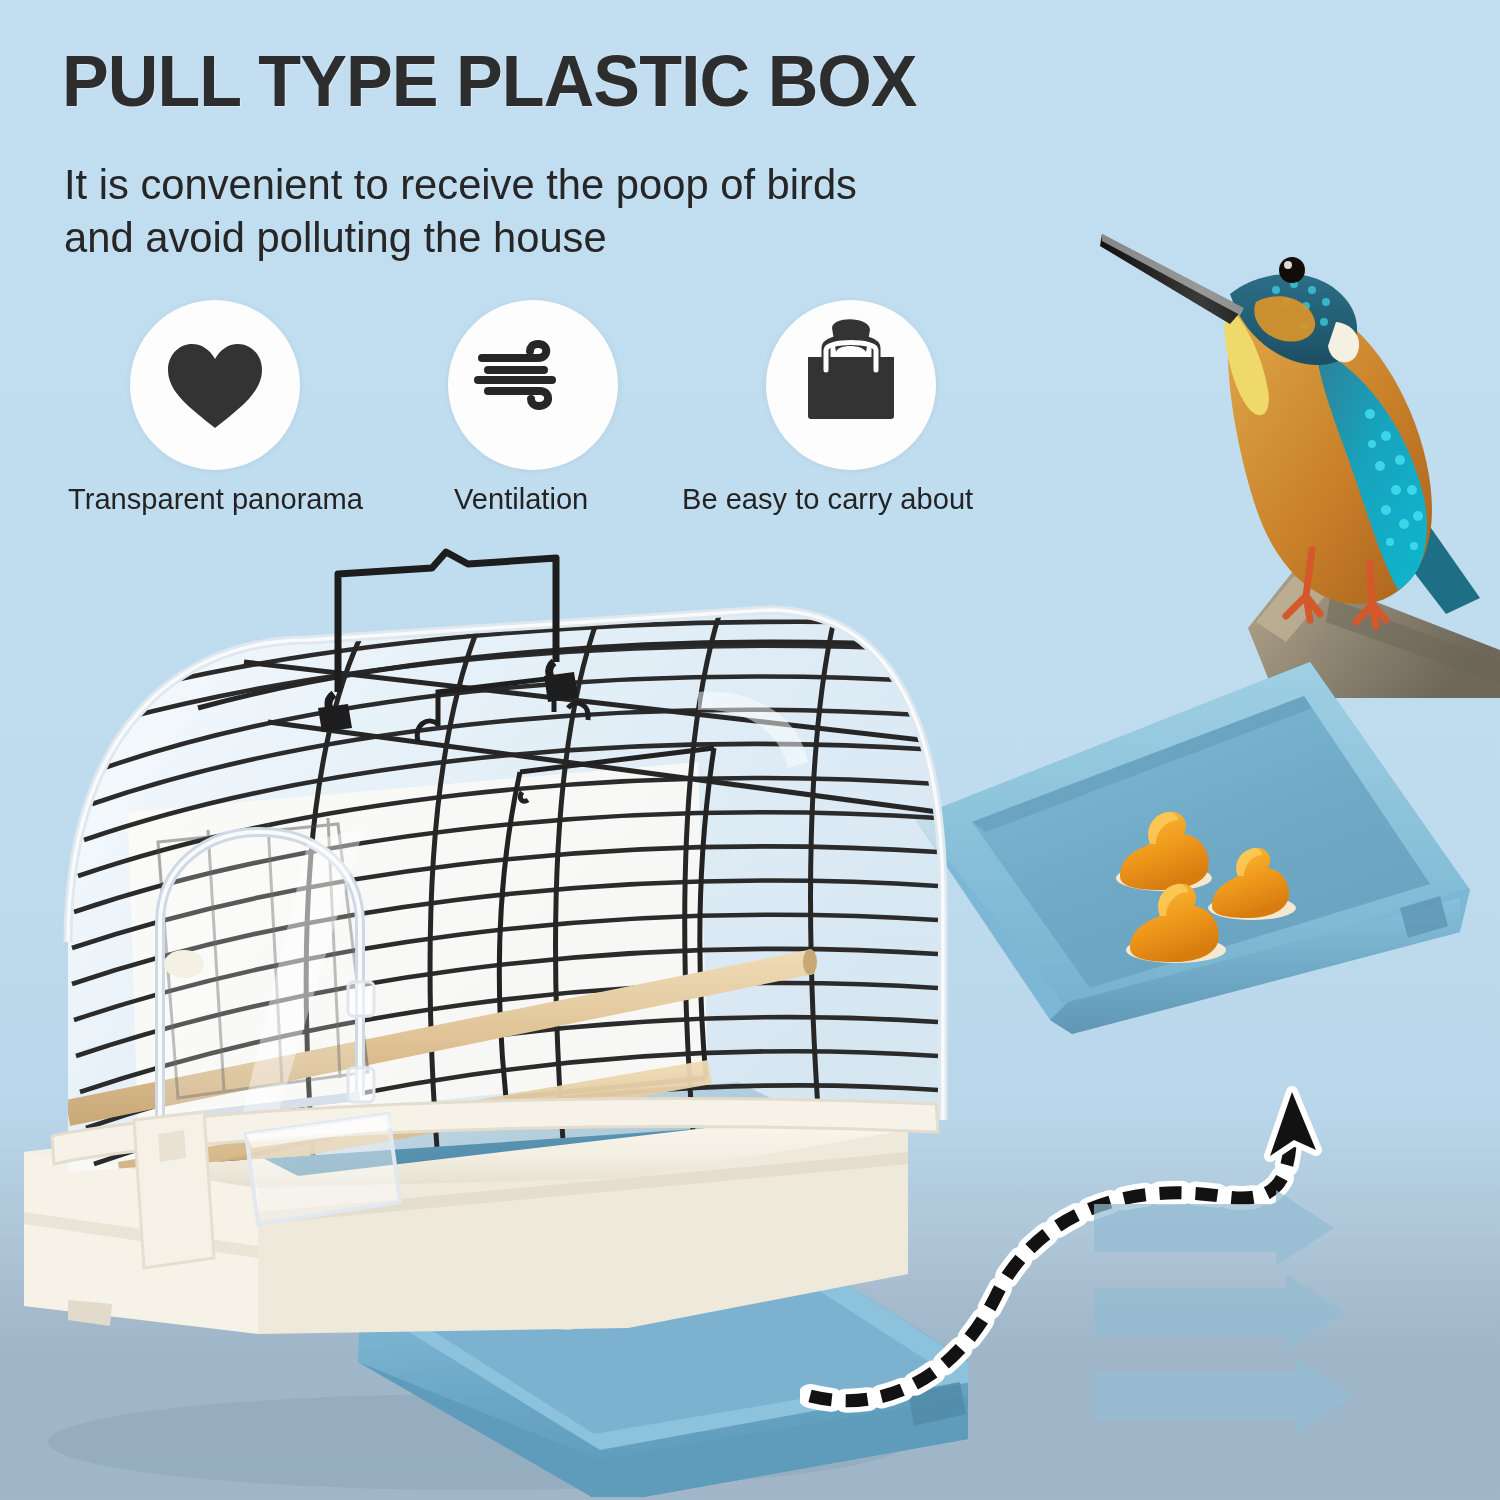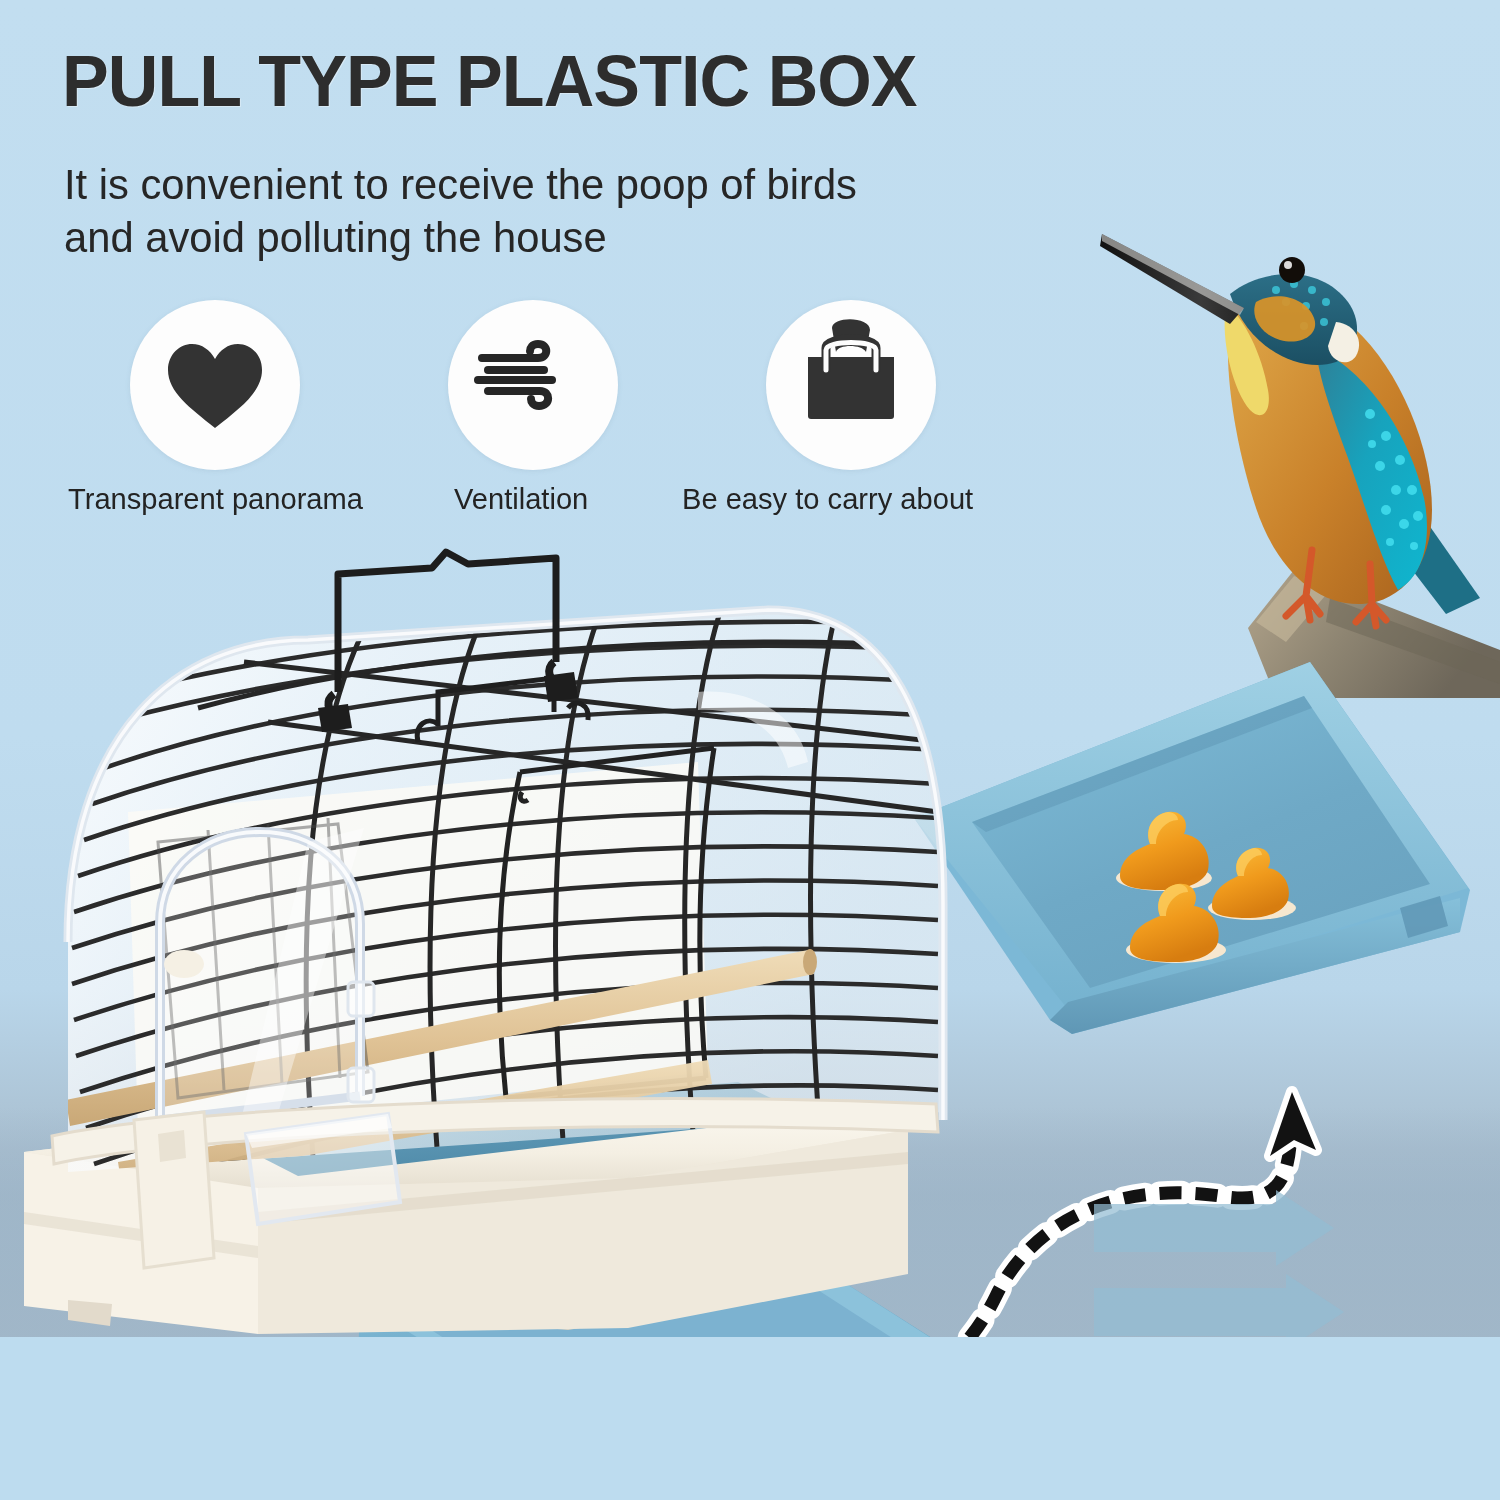--- a/index.html
+++ b/index.html
@@ -2,21 +2,21 @@
 <html><head>
 <meta charset="utf-8">
 <style>
   html,body{margin:0;padding:0;}
   body{
     width:1500px;height:1500px;overflow:hidden;
     font-family:"Liberation Sans",sans-serif;
     background:#bddcef;
   }
   #stage{
-    position:relative;width:1500px;height:1337px;overflow:hidden;
+    position:relative;width:1500px;height:1500px;overflow:hidden;
     background:
       linear-gradient(180deg,#c2def0 0%,#bfdcef 55%,#b9d6ea 74%,#a9bfd0 86%,#a4bbcb 100%);
   }
   
   .floor{
     position:absolute;left:0;bottom:0;width:1500px;height:230px;
     background:linear-gradient(180deg,rgba(150,175,196,0) 0%,rgba(152,176,196,.55) 38%,rgba(160,182,200,.85) 100%);
     pointer-events:none;
   }
 

